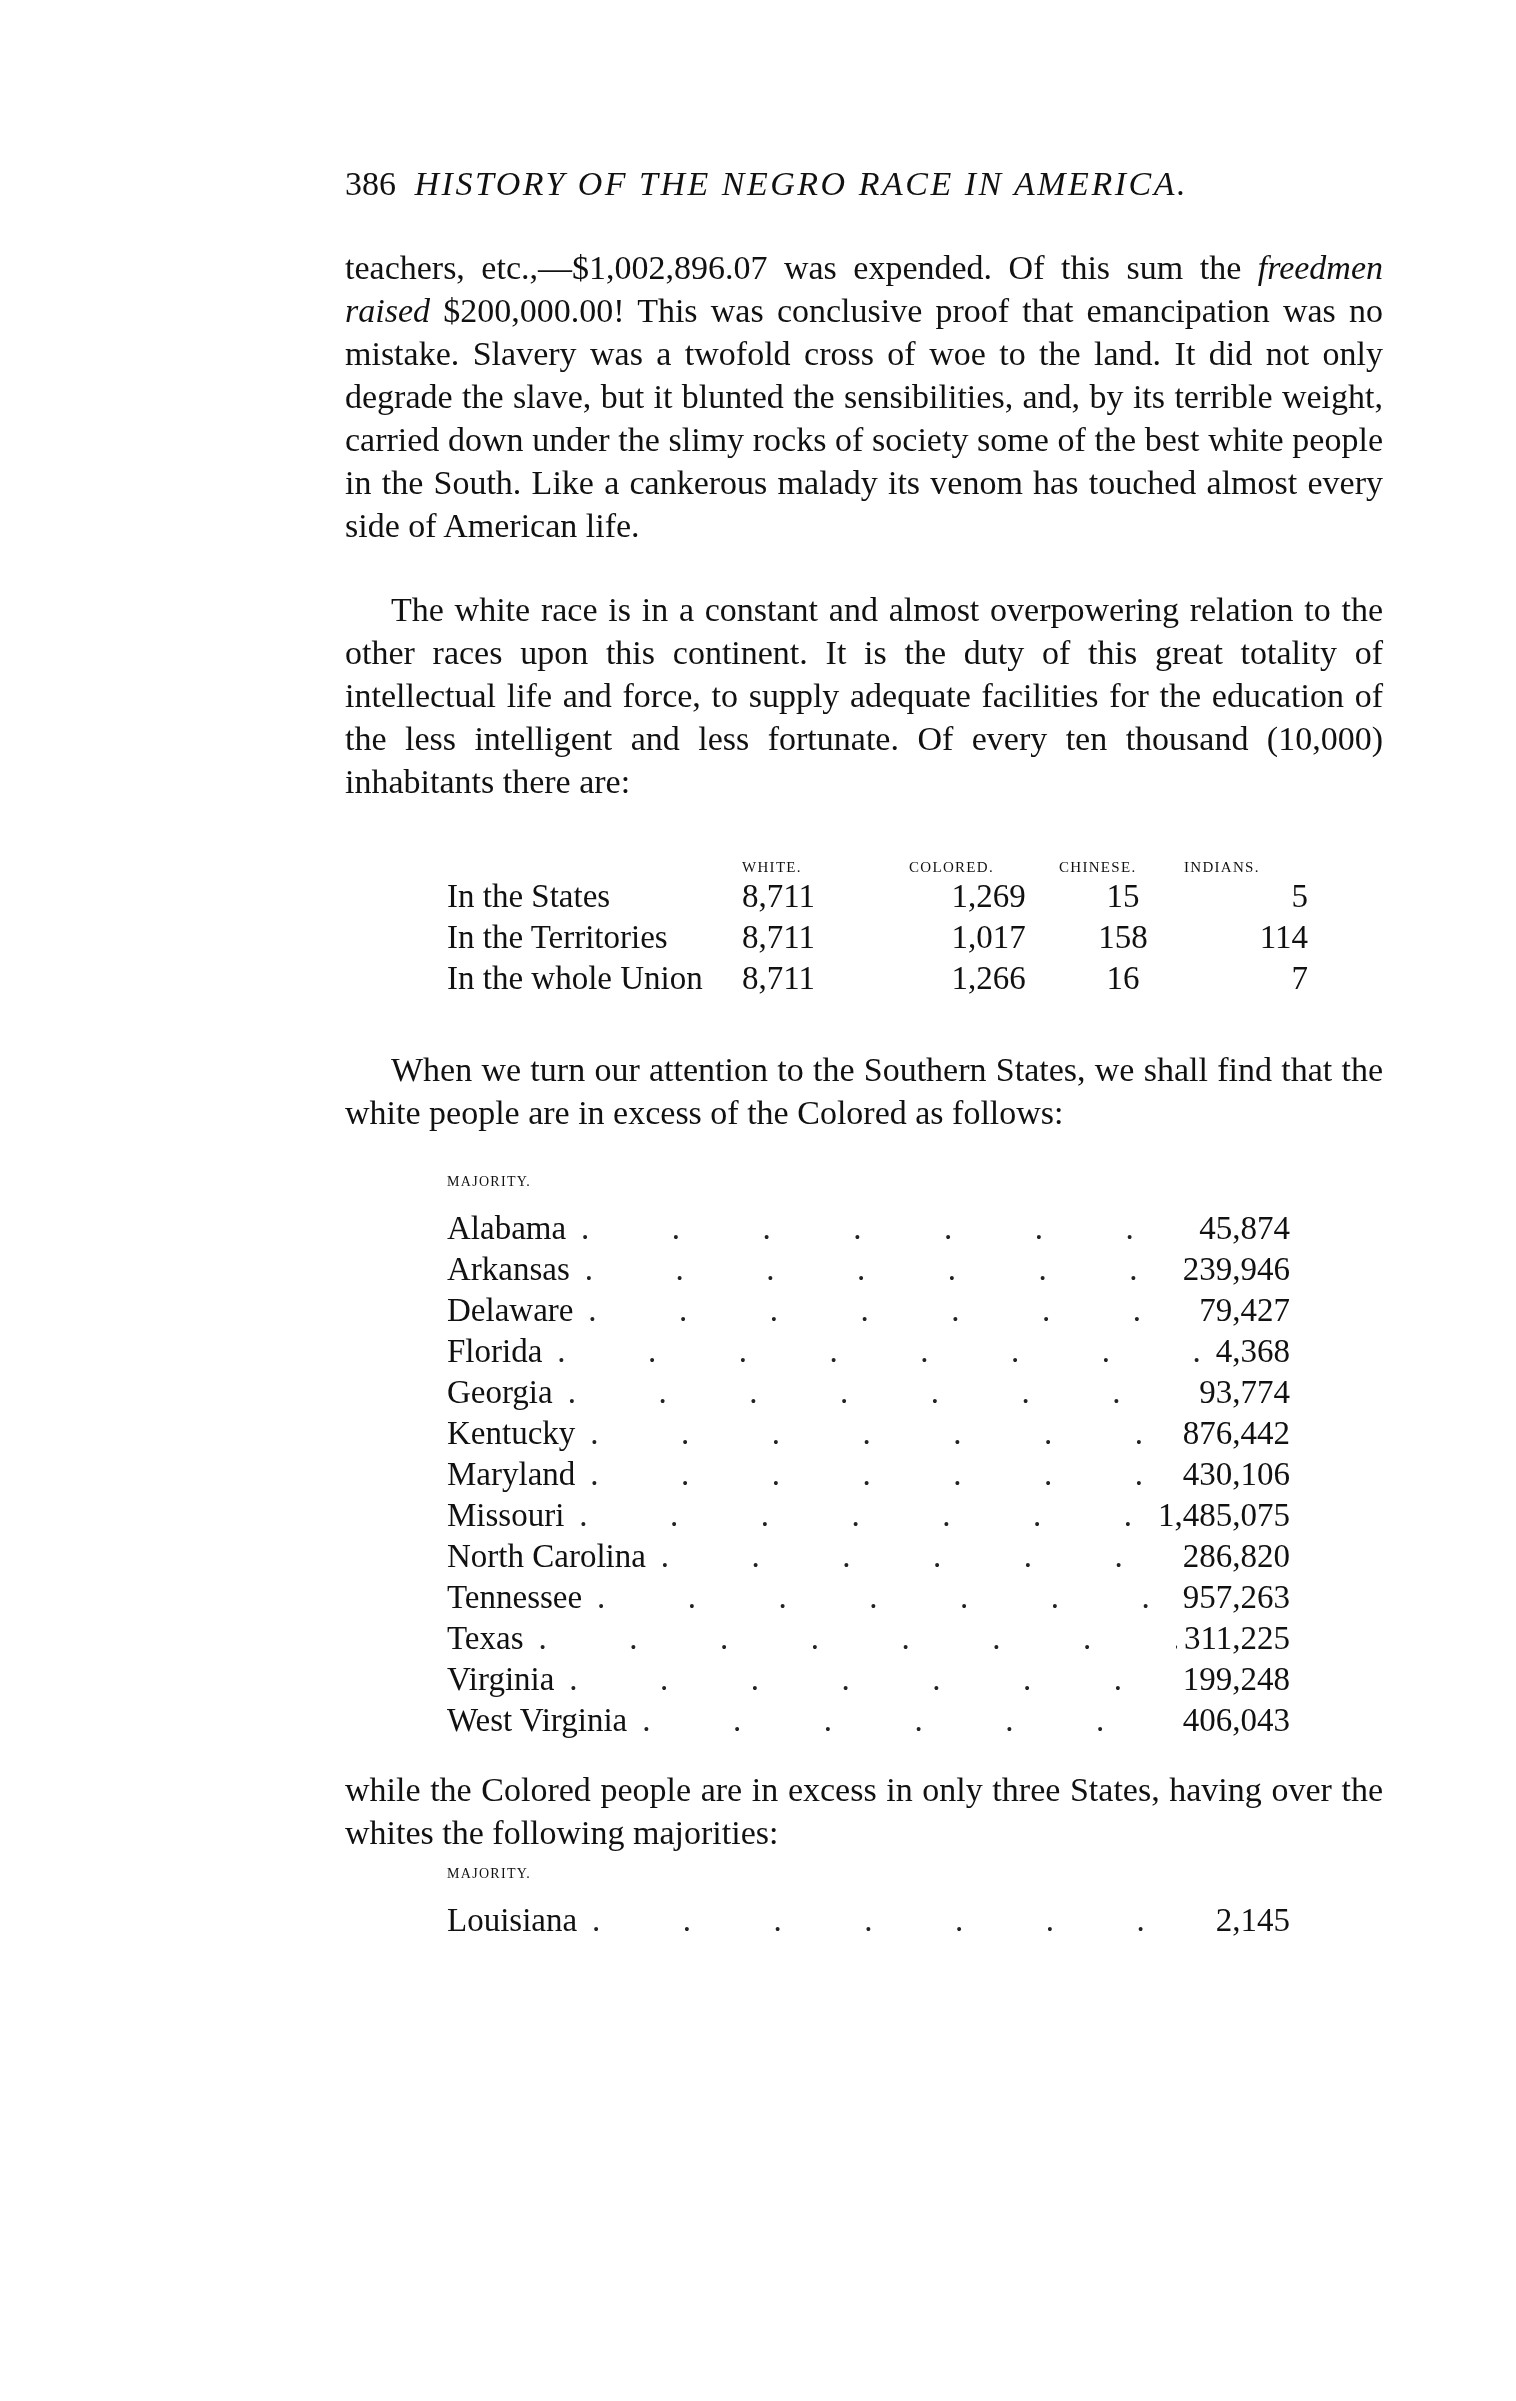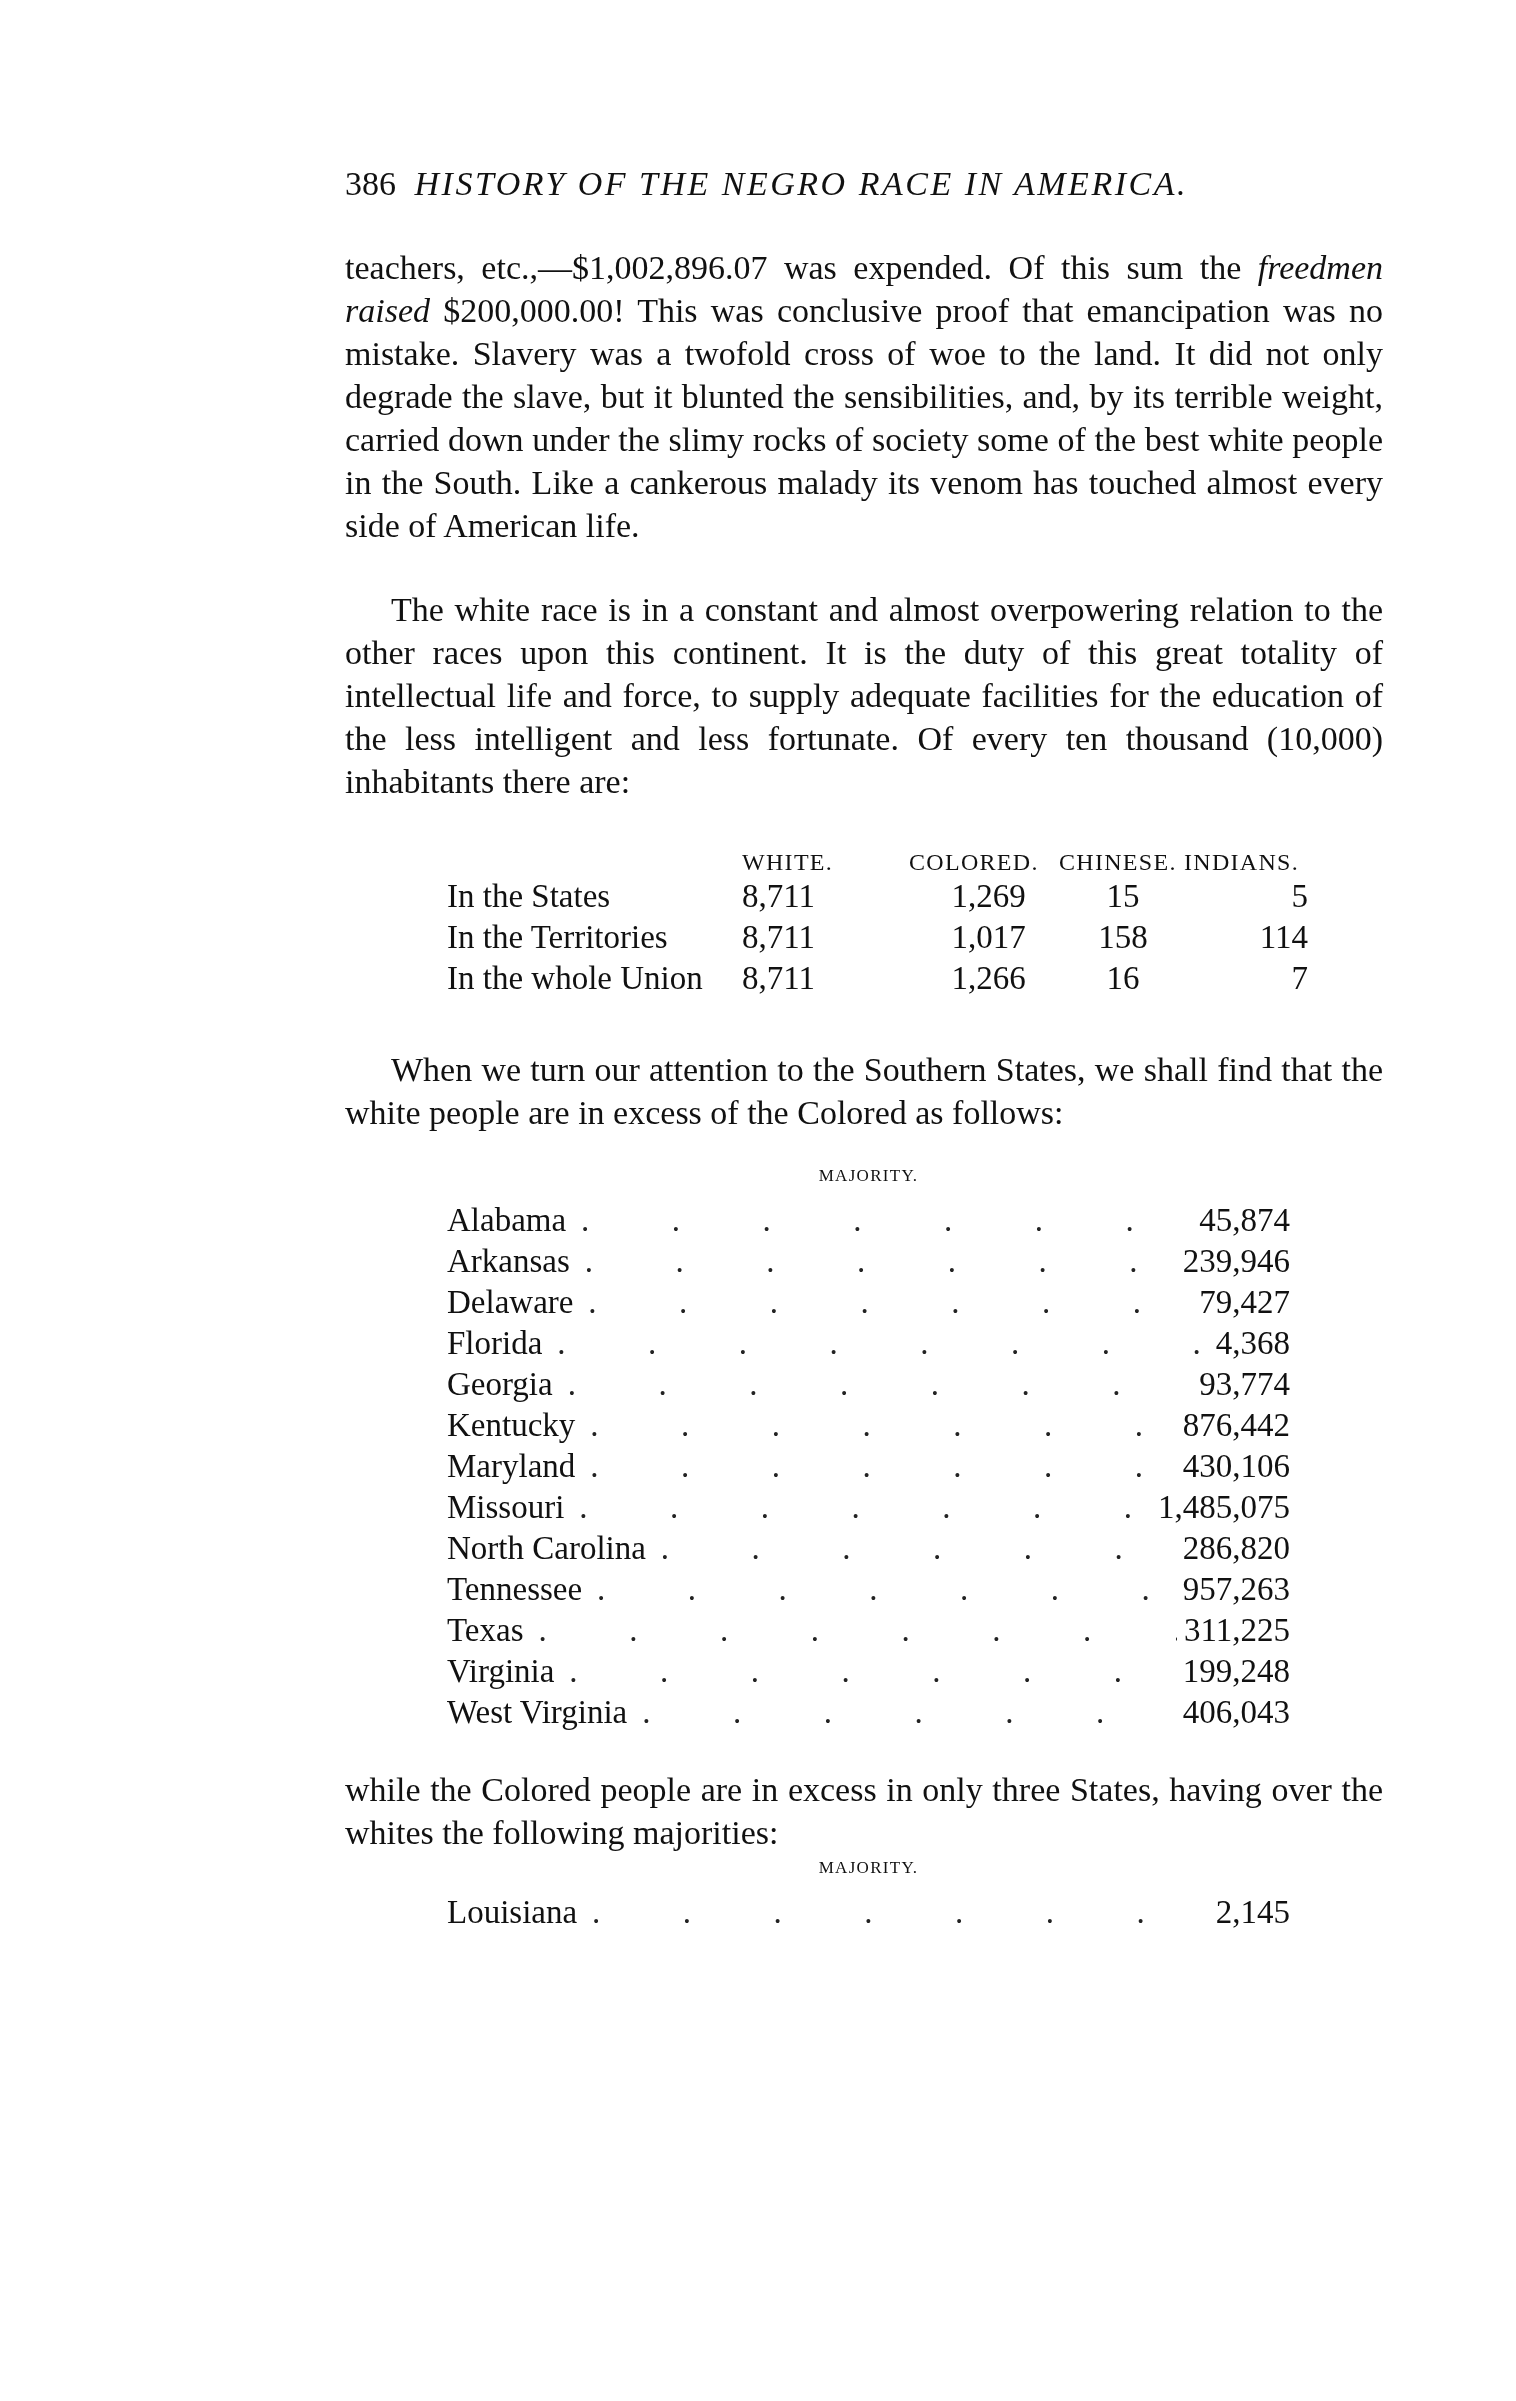--- a/index.html
+++ b/index.html
@@ -9,31 +9,31 @@
   .running-head .pg { font-style: normal; margin-right: 18.5px; }
   .running-head .title { font-style: italic; letter-spacing: 2.5px; }
   .body { position: absolute; left: 345px; width: 1038px; font-size: 34px; line-height: 43px; }
   .body p { margin: 0; text-align: justify; text-align-last: left; }
   .body p.indent { text-indent: 46px; }
   .p1 { top: 246px; }
   .p2 { top: 588px; }
   .p3 { top: 1048px; }
   .p4 { top: 1768px; }
   .census { position: absolute; left: 447px; top: 844px; font-size: 33px; }
-  .census .hdr { display: flex; height: 32px; font-size: 24px; letter-spacing: 1.3px; align-items: flex-end; }
+  .census .hdr { display: flex; height: 32px; font-size: 15px; letter-spacing: 1.3px; align-items: flex-end; }
   .census .row { display: flex; height: 41px; align-items: center; }
   .census .lab { width: 295px; }
   .census .c1 { width: 143px; text-align: left; }
   .census .c2 { width: 143px; text-align: center; margin-left: 32px; }
   .census .c3 { width: 126px; text-align: center; }
   .census .c4 { width: 122px; text-align: right; }
   .census .hdr .c1, .census .hdr .c2, .census .hdr .c3, .census .hdr .c4 { text-align: left; }
   .census .hdr .c1 { width: 135px; } .census .hdr .c2 { width: 150px; } .census .hdr .c3 { width: 125px; } .census .hdr .c4 { width: 126px; }
   .majtable { position: absolute; left: 447px; width: 843px; font-size: 33px; }
-  .majtable .mhdr { height: 34px; text-align: center; font-size: 17px; letter-spacing: 1.3px; padding-right: 0; }
+  .majtable .mhdr { height: 34px; text-align: left; font-size: 14px; letter-spacing: 1.3px; padding-right: 0; margin-top: 8px; }
   .majtable .mrow { display: flex; height: 41px; align-items: center; }
   .majtable .name { white-space: nowrap; }
   .majtable .dots { flex: 1; overflow: hidden; white-space: nowrap; letter-spacing: 0; margin: 0 6.7px; color: #222; }
   .majtable .dots::before { content: " .          .          .          .          .          .          .          .          .          .          .          .          .          .          ."; white-space: pre; }
   .majtable .val { text-align: right; min-width: 76px; }
   .t1 { top: 1166px; }
   .t2 { top: 1858px; }
 </style>
 </head>
 <body>

